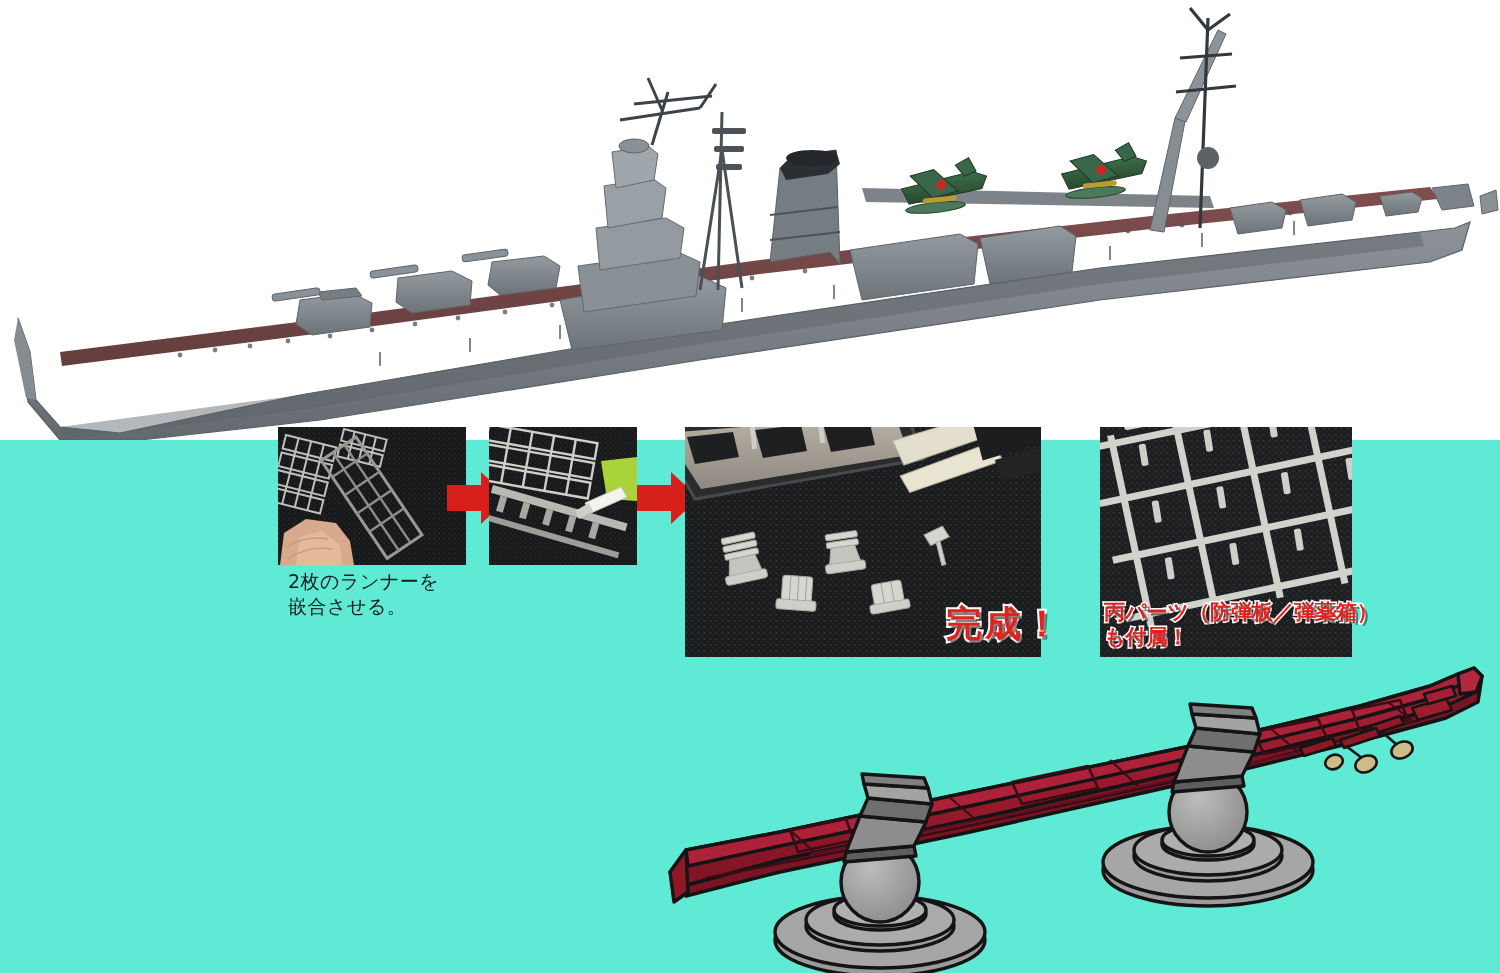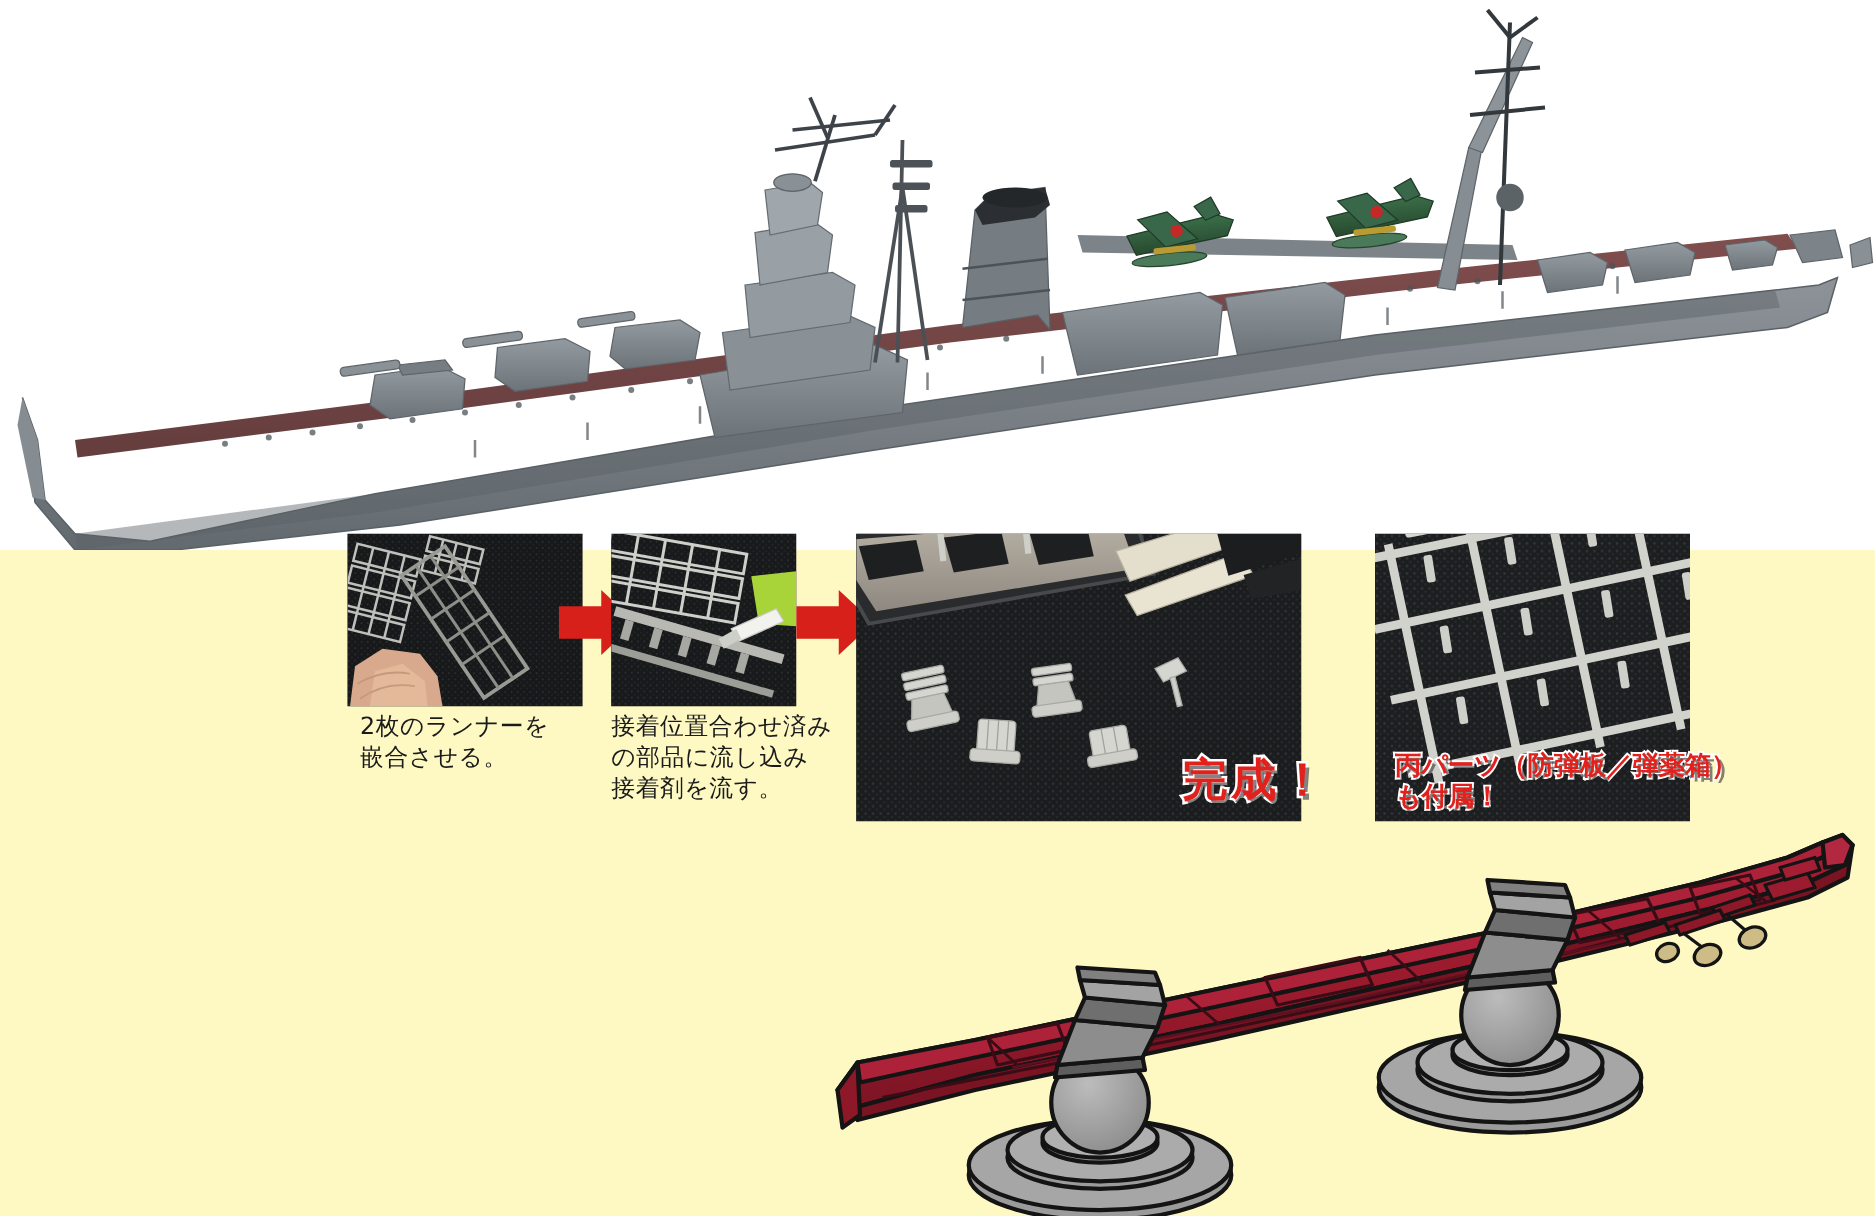--- a/index.html
+++ b/index.html
@@ -1,19 +1,19 @@
 <!DOCTYPE html>
 <html><head>
 <meta charset="utf-8">
 <style>
   html,body{margin:0;padding:0;background:#ffffff;}
   body{width:1500px;height:973px;position:relative;overflow:hidden;
        font-family:"Liberation Sans","DejaVu Sans",sans-serif;}
 
-  .stage{position:absolute;inset:0;background:#fef9c3;}
+  .stage{position:absolute;inset:0;background:#5eead4;}
 
   
   #ship-photo{position:absolute;left:0;top:0;width:1500px;height:440px;}
 
   
   .panel{position:absolute;overflow:hidden;background:#141414;}
   .panel .ph{position:absolute;inset:0;}
 
   #panel-1{left:278px;top:427px;width:188px;height:138px;}
   #panel-2{left:489px;top:427px;width:148px;height:138px;}
@@ -28,21 +28,21 @@
            letter-spacing:.5px;white-space:pre-line;font-family:"DejaVu Sans",sans-serif;}
   #caption-1{left:288px;top:569px;width:200px;}
   #caption-2{left:489px;top:569px;width:200px;}
 
   .redshout{position:absolute;color:#E2201C;font-weight:bold;
             font-family:"DejaVu Sans",sans-serif;
             -webkit-text-stroke:4px #ffffff;paint-order:stroke fill;
             text-shadow:3px 3px 0 rgba(30,30,30,.55);}
   #overlay-complete{left:946px;top:600px;font-size:36px;letter-spacing:3px;}
   #overlay-parts{left:1104px;top:600px;font-size:21px;line-height:25px;
-                 white-space:pre-line;letter-spacing:0px;margin-left:12px;-webkit-text-stroke:3px #ffffff;}
+                 white-space:pre-line;letter-spacing:0px;-webkit-text-stroke:3px #ffffff;}
 
   
   #hull-illustration{position:absolute;left:640px;top:640px;width:860px;height:333px;}
 </style>
 </head>
 <body>
 
 <div class="stage">
 
   <svg id="ship-photo" viewBox="0 0 1500 440" preserveAspectRatio="none">
@@ -430,23 +430,20 @@
           <rect x="60" y="136" width="7" height="22" rx="2"></rect>
             <rect x="126" y="132" width="7" height="22" rx="2"></rect>
           <rect x="192" y="128" width="7" height="22" rx="2"></rect>
         </g>
       </g>
     </svg>
   </div>
 
   <div class="caption" id="caption-1">2枚のランナーを
 嵌合させる。</div>
-  <div class="caption" id="caption-2">接着位置合わせ済み
-の部品に流し込み
-接着剤を流す。</div>
 
   <div class="redshout" id="overlay-complete">完成！</div>
   <div class="redshout" id="overlay-parts">丙パーツ（防弾板／弾薬箱）
 も付属！</div>
 
   <svg id="hull-illustration" viewBox="0 0 860 333">
     <defs>
       <linearGradient id="hullRed" x1="0" y1="0" x2="0" y2="1">
         <stop offset="0%" stop-color="#A51E33"></stop>
         <stop offset="60%" stop-color="#991A2C"></stop>

